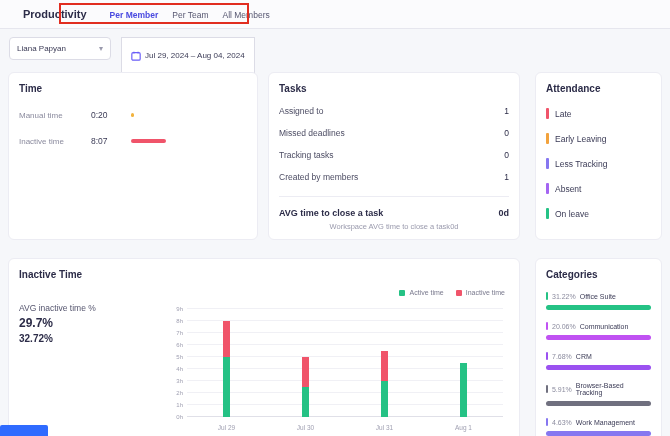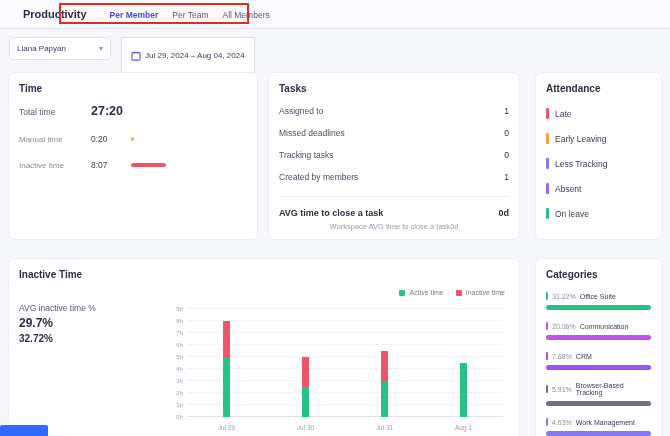--- a/index.html
+++ b/index.html
@@ -112,24 +112,20 @@
         <rect x="1" y="2" width="10" height="9" rx="1.5" fill="none" stroke="#6a5df8" stroke-width="1.4"></rect>
         <line x1="3.5" y1="1" x2="3.5" y2="3" stroke="#6a5df8" stroke-width="1.4"></line>
         <line x1="8.5" y1="1" x2="8.5" y2="3" stroke="#6a5df8" stroke-width="1.4"></line>
       </svg>
       <span>Jul 29, 2024 – Aug 04, 2024</span>
     </div>
   </div>
 
   <div class="card" id="time-card">
     <div class="card-title">Time</div>
-    <div class="total-row">
-      <span class="total-label">Total time</span>
-      <span class="total-value">27:20</span>
-    </div>
     <div id="time-rows">
         <div class="time-row">
           <span class="t-label">Manual time</span>
           <span class="t-val">0:20</span>
           <span class="t-track">
             <span class="t-fill" style="width: 3%; background: rgb(242, 179, 61);"></span>
           </span>
         </div>
         <div class="time-row">
           <span class="t-label">Inactive time</span>

